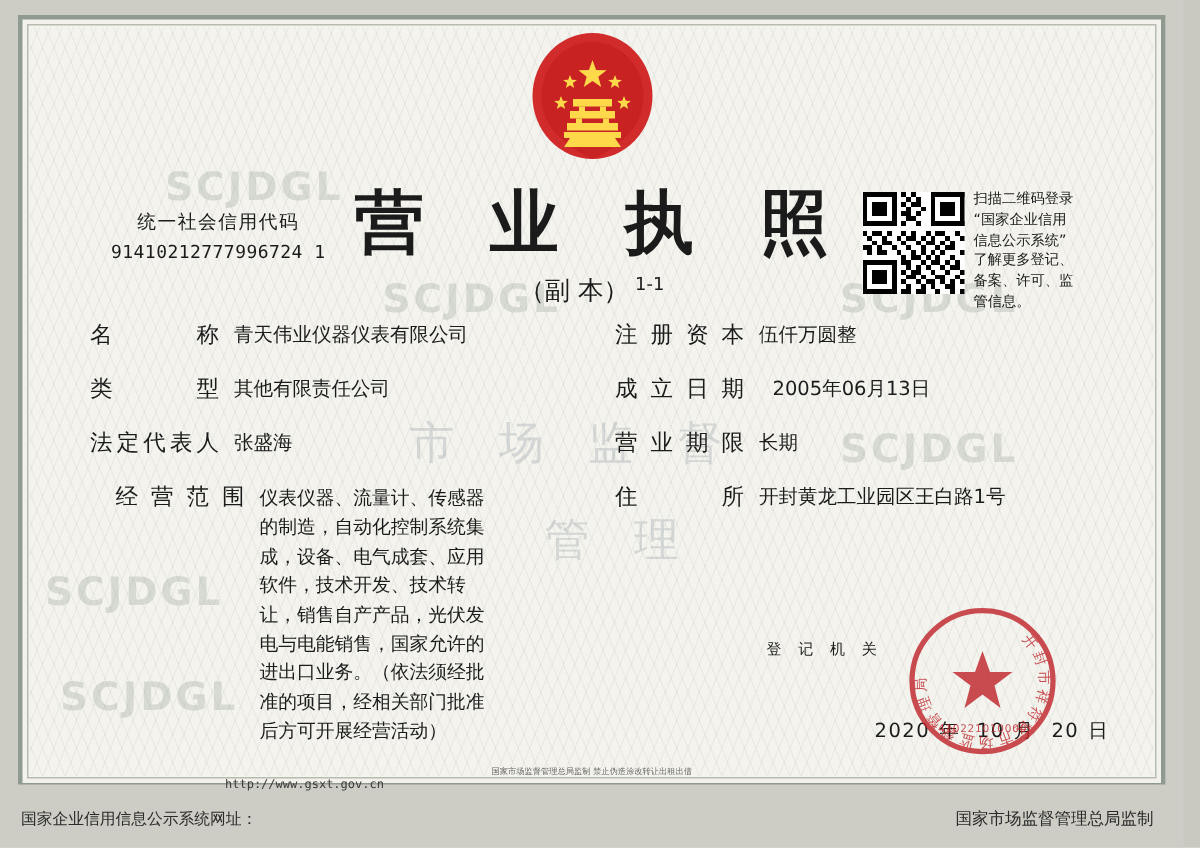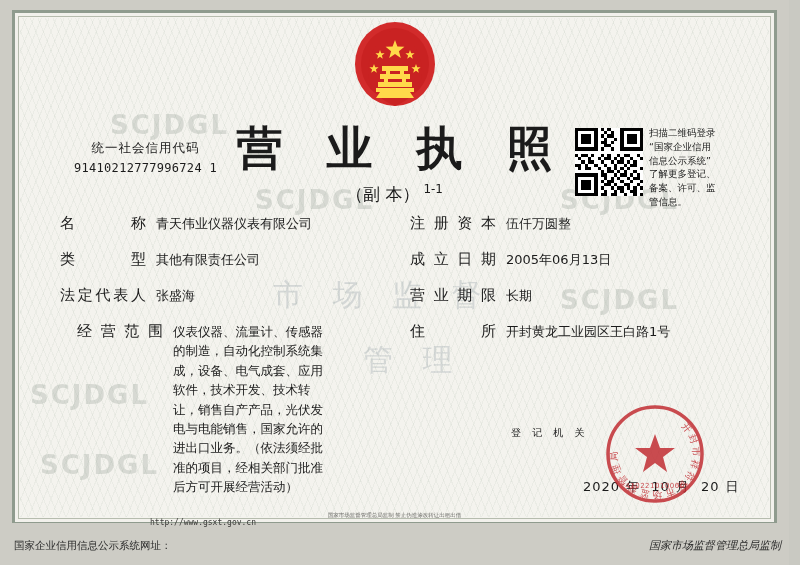--- a/index.html
+++ b/index.html
@@ -178,21 +178,21 @@
     font-size: 12.5px;
   }
   
   #row-name   { left: 60px;  top: 0px;  }
   #row-type   { left: 60px;  top: 36px; }
   #row-legal  { left: 60px;  top: 72px; }
   #row-scope  { left: 77px;  top: 108px; width: 250px; }
   #row-scope .fvalue { width: 160px; }
   
   #row-capital { left: 410px; top: 0px; }
-  #row-found   { left: 410px; top: 36px; }
+  #row-found   { left: 410px; top: 36px; gap: 9px; }
   #row-term    { left: 410px; top: 72px; }
   #row-addr    { left: 410px; top: 108px; }
   .reg-auth {
     position: absolute;
     left: 511px;
     top: 426px;
     font-size: 10px;
     letter-spacing: 4px;
     color: #1b1b1b;
     z-index: 4;
@@ -222,25 +222,24 @@
   .bottom-bar {
     position: absolute;
     left: 0;
     right: 0;
     bottom: 0;
     height: 42px;
     background: #cdccc5;
   }
   .bottom-right {
     position: absolute;
-    right: 8px;
+    right: 20px;
     bottom: 12px;
     font-size: 11px;
     color: #2a2a2a;
-    font-style: italic;
   }
   .microtext {
     position: absolute;
     left: 0; right: 0;
     bottom: 46px;
     text-align: center;
     font-size: 5.5px;
     color: #6a6a66;
     line-height: 1.5;
     z-index: 4;

